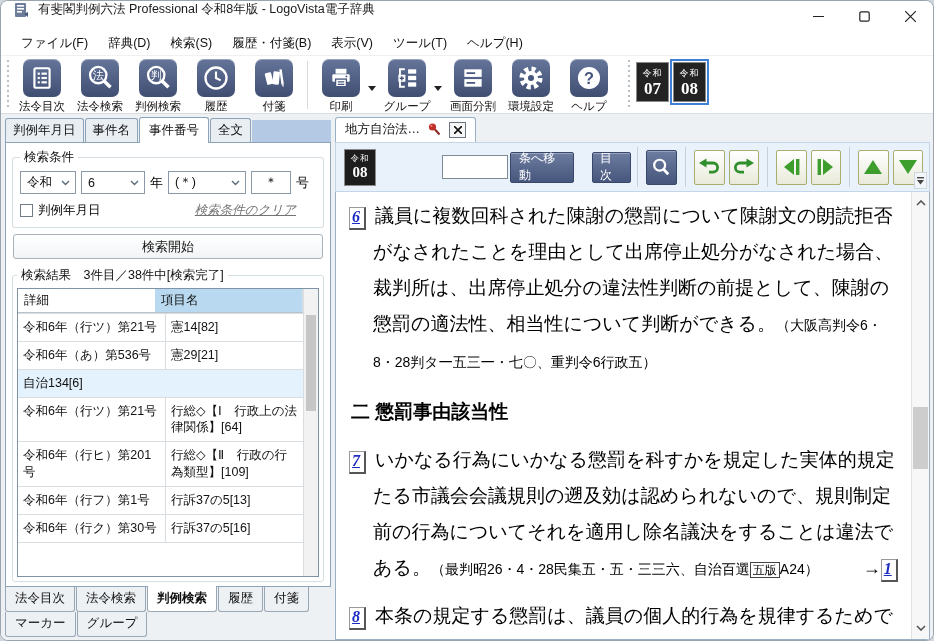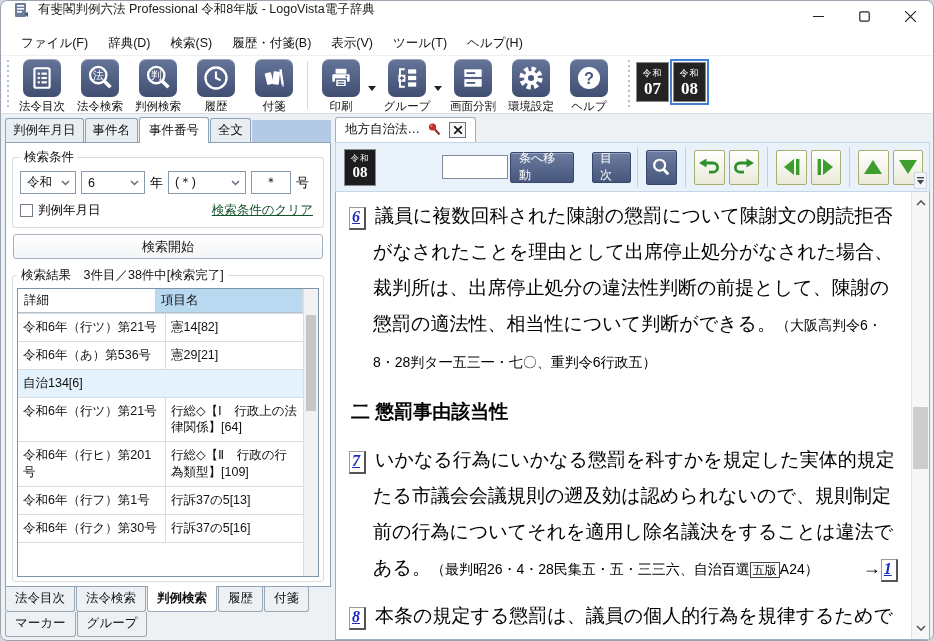--- a/index.html
+++ b/index.html
@@ -55,21 +55,21 @@
   fieldset { border:1px solid #d4dde2; border-radius:3px; margin:2px 2px 6px; padding:5px 7px 8px; }
   fieldset legend { font-size:12.5px; color:#111; padding:0 4px; }
   .cond-row { display:flex; align-items:center; gap:5px; }
   .combo { height:23px; border:1px solid #8a99a8; background:#fff; display:flex; align-items:center;
            font-size:12.5px; color:#111; padding-left:6px; justify-content:space-between; }
   .combo .chev { margin:0 5px; }
   .plain-input { height:23px; border:1px solid #8a99a8; background:#fff; font-size:12.5px; text-align:center; }
   .cond-label { font-size:13px; }
   .cond-row2 { display:flex; align-items:center; margin-top:8px; font-size:12.5px; }
   .chk { width:13px; height:13px; border:1px solid #707c88; background:#fff; margin-right:5px; }
-  .link { color:#14532d; text-decoration:underline; font-size:12.5px; margin-left:auto; margin-right:3px; }
+  .link { color:#737373; text-decoration:underline; font-size:12.5px; margin-left:auto; margin-right:20px;font-style:italic; }
   .search-btn { height:25px; margin:0 3px 6px; border:1px solid #a6b2bd; border-radius:3px;
                 background:linear-gradient(#ffffff,#f2f4f6); font-size:13px; color:#111;
                 display:flex; align-items:center; justify-content:center; }
   .results-fs { flex:1; display:flex; flex-direction:column; min-height:0; margin-bottom:2px; padding:4px 4px 4px; }
   .rtable-wrap { flex:1; border:1px solid #7f93a6; display:flex; min-height:0; overflow:hidden; background:#fff; }
   .rtable { flex:1; display:flex; flex-direction:column; min-width:0; }
   .rrow { display:flex; border-bottom:1px solid #d8dde2; flex:0 0 auto; }
   .rrow.header .rcell { font-size:12.5px; padding:3px 6px; border-bottom:1px solid #b9c2cb; }
   .rcell { font-size:12.5px; color:#111; padding:5px 5px; line-height:1.35; }
   .rcell.name { width:148px; flex:0 0 auto; border-right:1px solid #d8dde2; }

